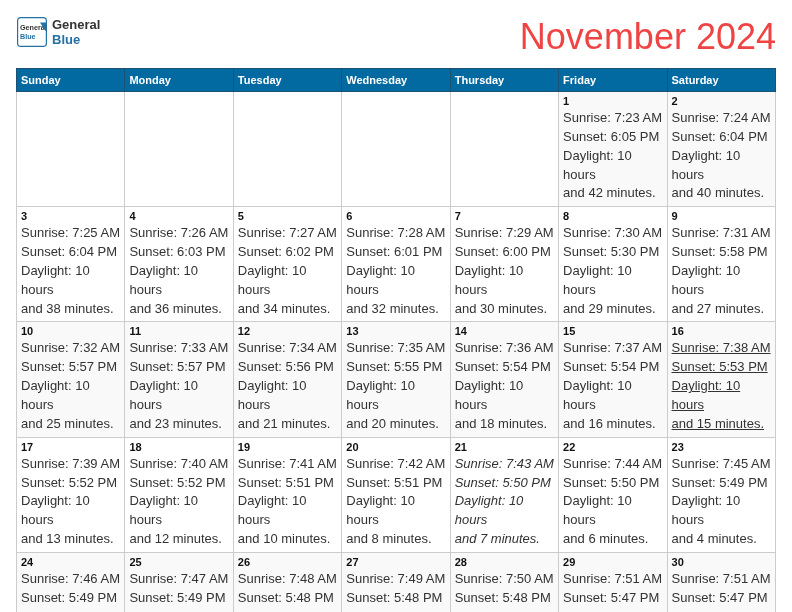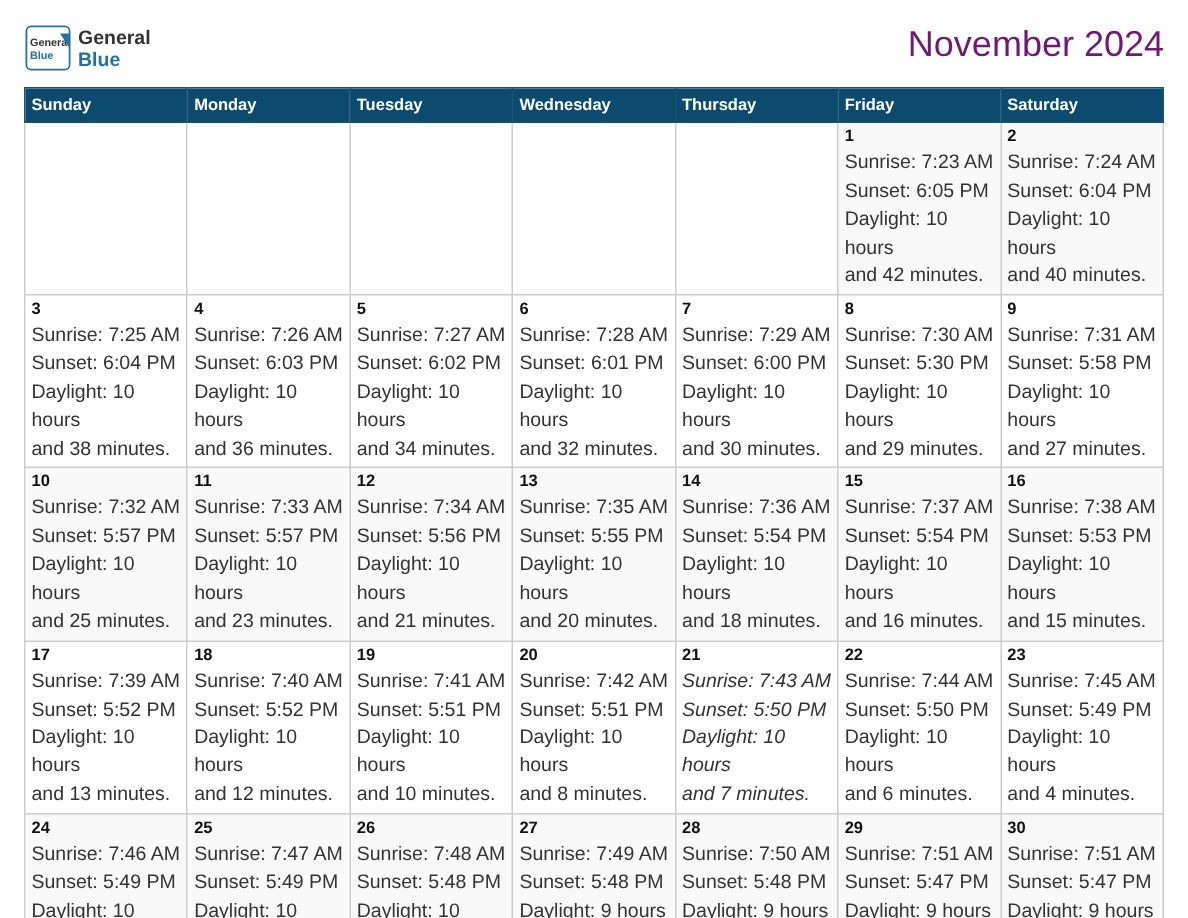--- a/index.html
+++ b/index.html
@@ -29,38 +29,38 @@
       gap: 4px;
     }
     .logo-icon {
       width: 32px;
       height: 32px;
     }
     .title-block {
       text-align: right;
     }
     .title-block h1 {
-      font-size: 24px;
+      font-size: 36px;
       font-weight: normal;
-      color: #701a75;
+      color: #ef4444;
     }
     .title-block h2 {
       font-size: 14px;
       font-weight: normal;
       color: #444;
     }
     .calendar {
       flex: 1;
       border: 1px solid #ccc;
       border-collapse: collapse;
       width: 100%;
       table-layout: fixed;
     }
     .calendar thead tr th {
-      background-color: #0c4a6e;
+      background-color: #0369a1;
       color: #fff;
       font-size: 11px;
       font-weight: bold;
       padding: 5px 4px;
       text-align: left;
       border: 1px solid #1a5276;
     }
     .calendar tbody tr td {
       border: 1px solid #ccc;
       vertical-align: top;
@@ -233,21 +233,21 @@
           </td>
           <td>
             <div class="cell-day">15</div>
             <div class="cell-info" style="white-space: pre-line;">Sunrise: 7:37 AM
 Sunset: 5:54 PM
 Daylight: 10 hours
 and 16 minutes.</div>
           </td>
           <td>
             <div class="cell-day">16</div>
-            <div class="cell-info" style="white-space: pre-line;">Sunrise: 7:38 AM
+            <div class="cell-info" style="white-space: pre-line; text-decoration: underline;">Sunrise: 7:38 AM
 Sunset: 5:53 PM
 Daylight: 10 hours
 and 15 minutes.</div>
           </td>
         </tr>
         <tr>
           <td>
             <div class="cell-day">17</div>
             <div class="cell-info" style="white-space: pre-line;">Sunrise: 7:39 AM
 Sunset: 5:52 PM

